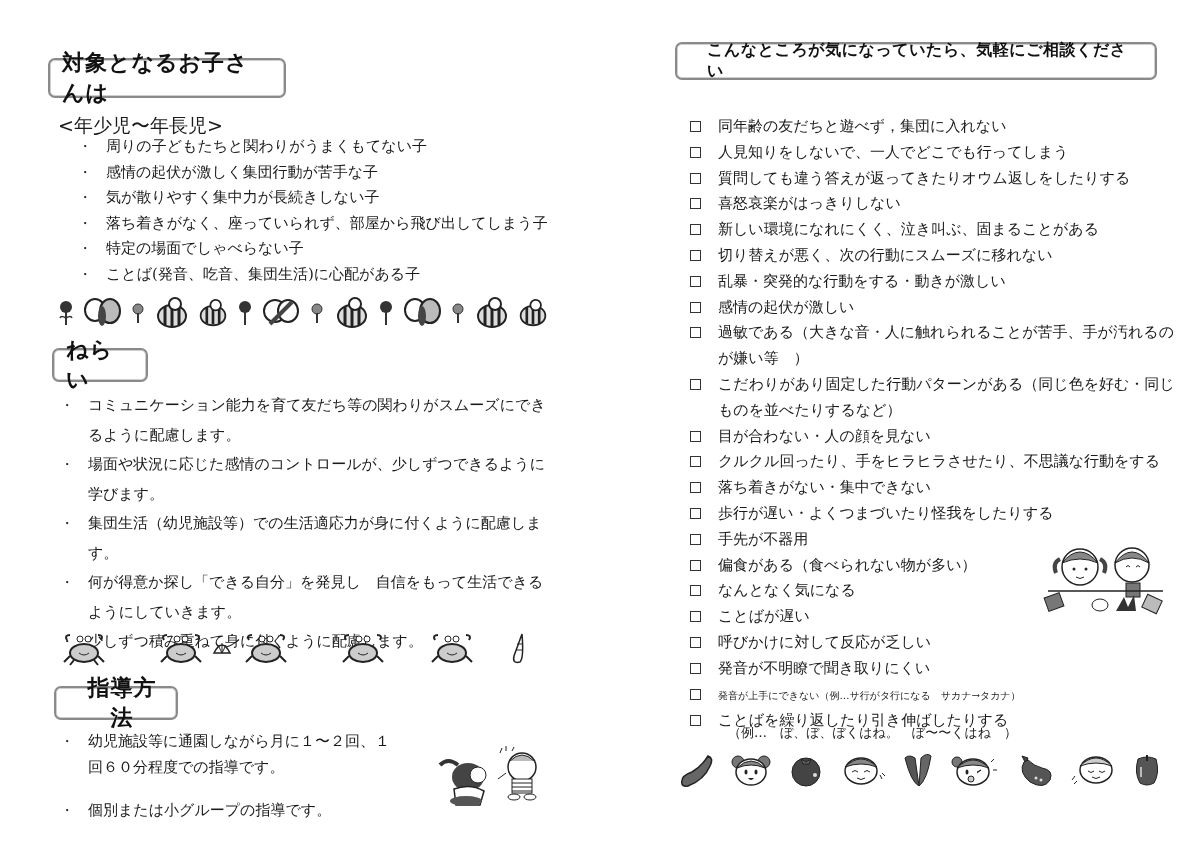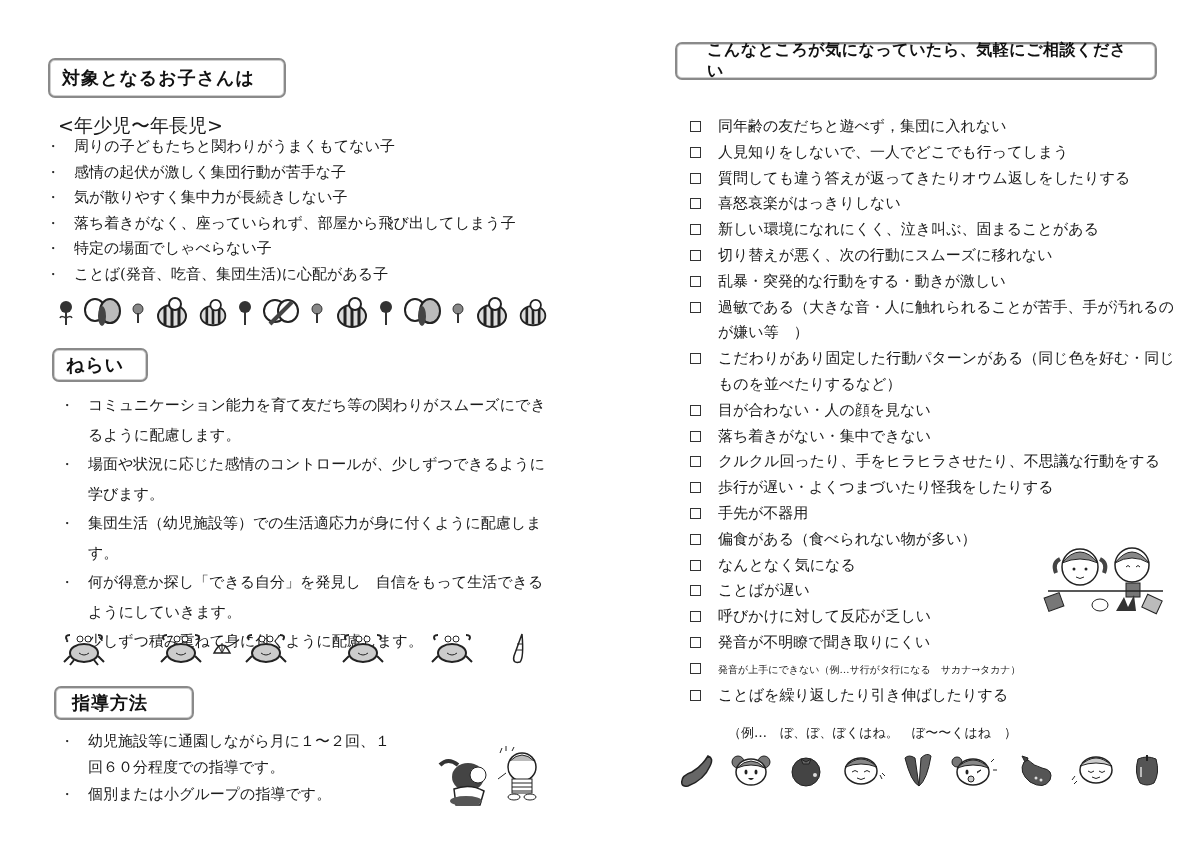--- a/index.html
+++ b/index.html
@@ -8,21 +8,21 @@
     font-family:"DejaVu Serif","Liberation Serif",serif; color:#1a1a1a;
   }
   .page { position:absolute; top:0; height:844px; }
   .page.left { left:0; width:600px; }
   .page.right { left:600px; width:600px; }
 
   .heading-box {
     position:absolute; border:2px solid #8a8a8a; border-radius:7px;
     box-shadow: inset 0 0 0 1px #cfcfcf;
     font-family:"DejaVu Sans","Liberation Sans",sans-serif; font-weight:bold;
-    font-size:18px; color:#111; display:flex; align-items:center; padding:0 12px;
+    font-size:22px; color:#111; display:flex; align-items:center; padding:0 12px;
     box-sizing:border-box; letter-spacing:1px;
   }
 
   .sub-label { position:absolute; font-size:19px; }
   ul.bullets { position:absolute; list-style:none; margin:0; padding:0; font-size:15px; }
   ul.bullets li { position:relative; padding-left:30px; line-height:25.5px; }
   ul.bullets li::before {
     content:"・"; position:absolute; left:2px; top:0; font-size:14px;
   }
   ul.bullets.spaced li { line-height:29.5px; }
@@ -40,21 +40,21 @@
 </style>
 </head>
 <body>
 
 <div class="page left">
 
   <div class="heading-box" style="left:48px; top:58px; width:238px; height:40px;">対象となるお子さんは</div>
 
   <div class="sub-label" style="left:58px; top:113px;">&lt;年少児〜年長児&gt;</div>
 
-  <ul class="bullets" style="left:44px; top:134px; width:500px;">
+  <ul class="bullets" style="left:76px; top:134px; width:500px;">
     <li>周りの子どもたちと関わりがうまくもてない子</li>
     <li>感情の起伏が激しく集団行動が苦手な子</li>
     <li>気が散りやすく集中力が長続きしない子</li>
     <li>落ち着きがなく、座っていられず、部屋から飛び出してしまう子</li>
     <li>特定の場面でしゃべらない子</li>
     <li>ことば(発音、吃音、集団生活)に心配がある子</li>
   </ul>
 
   <div class="deco-row" style="left:58px; top:296px; width:490px; justify-content:space-between;">
     <svg class="deco" width="16" height="26" viewBox="0 0 16 26">
@@ -173,25 +173,25 @@
         <circle cx="26" cy="7" r="3" fill="#fff" stroke="#222"></circle>
         <path d="M5 8 q-3 -5 3 -5 M39 8 q3 -5 -3 -5 M8 24 l-6 6 M36 24 l6 6" stroke="#222" stroke-width="2" fill="none"></path>
         <path d="M17 21 q5 4 10 0" stroke="#222" fill="none"></path>
       </svg>
     <svg class="deco" width="16" height="34" viewBox="0 0 16 34">
         <path d="M12 2 L4 24 Q2 32 10 30 Q14 26 12 2 Z" fill="#fff" stroke="#222" stroke-width="1.5"></path>
         <path d="M6 18 h6 M7 12 h5" stroke="#222"></path>
       </svg>
   </div>
 
-  <div class="heading-box" style="left:54px; top:686px; width:140px; height:34px; padding-left:16px;text-align:center;">指導方法</div>
+  <div class="heading-box" style="left:54px; top:686px; width:124px; height:34px; padding-left:24px;text-align:center;">指導方法</div>
 
   <ul class="bullets" style="left:58px; top:729px; width:340px;">
     <li>幼児施設等に通園しながら月に１〜２回、１回６０分程度での指導です。</li>
-    <li style="margin-top:2px;">個別または小グループの指導です。</li>
+    <li style="margin-top:18px;">個別または小グループの指導です。</li>
   </ul>
 
   <svg style="position:absolute; left:430px; top:745px;" width="120" height="62" viewBox="0 0 120 62">
     <ellipse cx="38" cy="32" rx="16" ry="14" fill="#444"></ellipse>
     <path d="M10 20 q8 -8 18 0" stroke="#333" stroke-width="4" fill="none"></path>
     <circle cx="48" cy="30" r="8" fill="#fff" stroke="#222"></circle>
     <path d="M24 44 q16 -6 30 2 l-4 14 h-24 z" fill="#fff" stroke="#222" stroke-width="1.5"></path>
     <ellipse cx="36" cy="56" rx="16" ry="5" fill="#555"></ellipse>
     <circle cx="92" cy="22" r="14" fill="#fff" stroke="#222" stroke-width="1.5"></circle>
     <path d="M80 16 q12 -12 24 0" fill="#bbb" stroke="#222"></path>
@@ -208,25 +208,26 @@
   <div class="heading-box" style="left:75px; top:42px; width:482px; height:38px; font-size:16px; padding-left:30px; letter-spacing:0.5px;">こんなところが気になっていたら、気軽にご相談ください</div>
 
   <ul class="checklist" style="left:75px; top:102px; width:500px;">
     <li><span class="box"></span><span>同年齢の友だちと遊べず，集団に入れない</span></li>
     <li><span class="box"></span><span>人見知りをしないで、一人でどこでも行ってしまう</span></li>
     <li><span class="box"></span><span>質問しても違う答えが返ってきたりオウム返しをしたりする</span></li>
     <li><span class="box"></span><span>喜怒哀楽がはっきりしない</span></li>
     <li><span class="box"></span><span>新しい環境になれにくく、泣き叫ぶ、固まることがある</span></li>
     <li><span class="box"></span><span>切り替えが悪く、次の行動にスムーズに移れない</span></li>
     <li><span class="box"></span><span>乱暴・突発的な行動をする・動きが激しい</span></li>
+    <li><span class="box"></span><span>感情の起伏が激しい</span></li>
     <li><span class="box"></span><span>過敏である（大きな音・人に触れられることが苦手、手が汚れるのが嫌い等　）</span></li>
     <li><span class="box"></span><span>こだわりがあり固定した行動パターンがある（同じ色を好む・同じものを並べたりするなど）</span></li>
     <li><span class="box"></span><span>目が合わない・人の顔を見ない</span></li>
+    <li><span class="box"></span><span>クルクル回ったり、手をヒラヒラさせたり、不思議な行動をする</span></li>
     <li><span class="box"></span><span>落ち着きがない・集中できない</span></li>
-    <li><span class="box"></span><span>クルクル回ったり、手をヒラヒラさせたり、不思議な行動をする</span></li>
     <li><span class="box"></span><span>歩行が遅い・よくつまづいたり怪我をしたりする</span></li>
     <li><span class="box"></span><span>手先が不器用</span></li>
     <li><span class="box"></span><span>偏食がある（食べられない物が多い）</span></li>
     <li><span class="box"></span><span>なんとなく気になる</span></li>
     <li><span class="box"></span><span>ことばが遅い</span></li>
     <li><span class="box"></span><span>呼びかけに対して反応が乏しい</span></li>
     <li><span class="box"></span><span>発音が不明瞭で聞き取りにくい</span></li>
     <li><span class="box"></span><span style="font-size:10px;">発音が上手にできない（例…サ行がタ行になる　サカナ→タカナ）</span></li>
     <li><span class="box"></span><span>ことばを繰り返したり引き伸ばしたりする</span></li>
   </ul>

